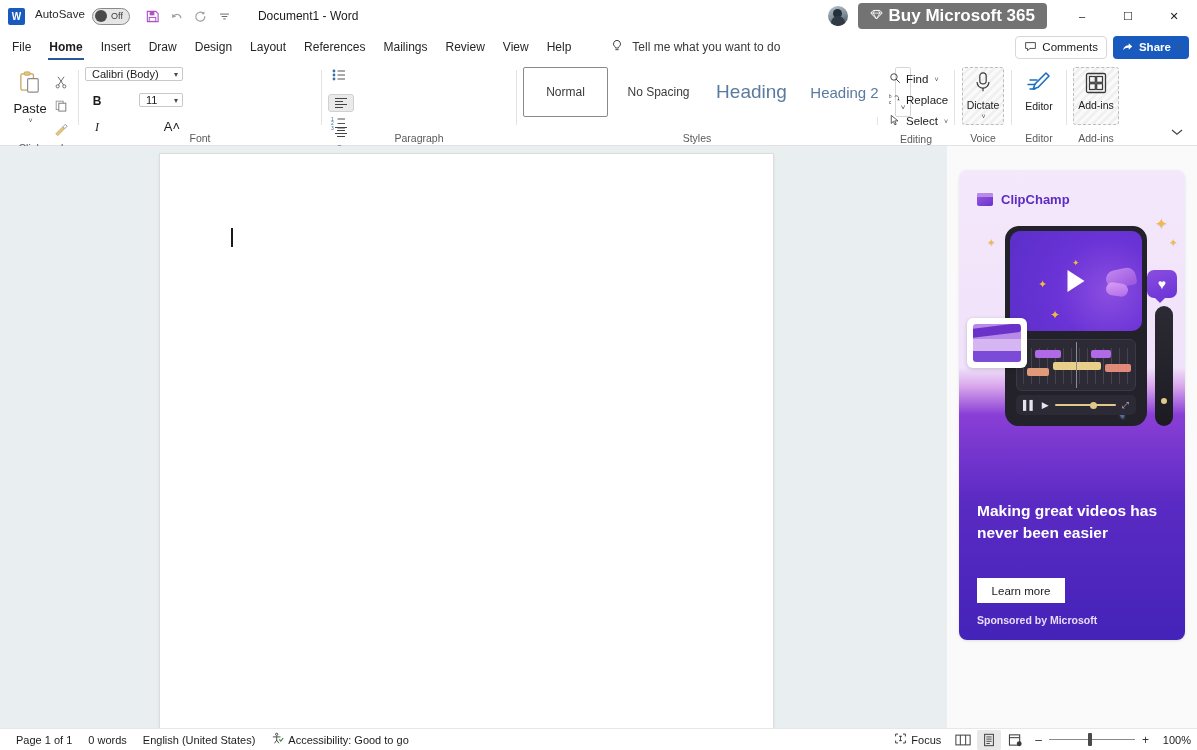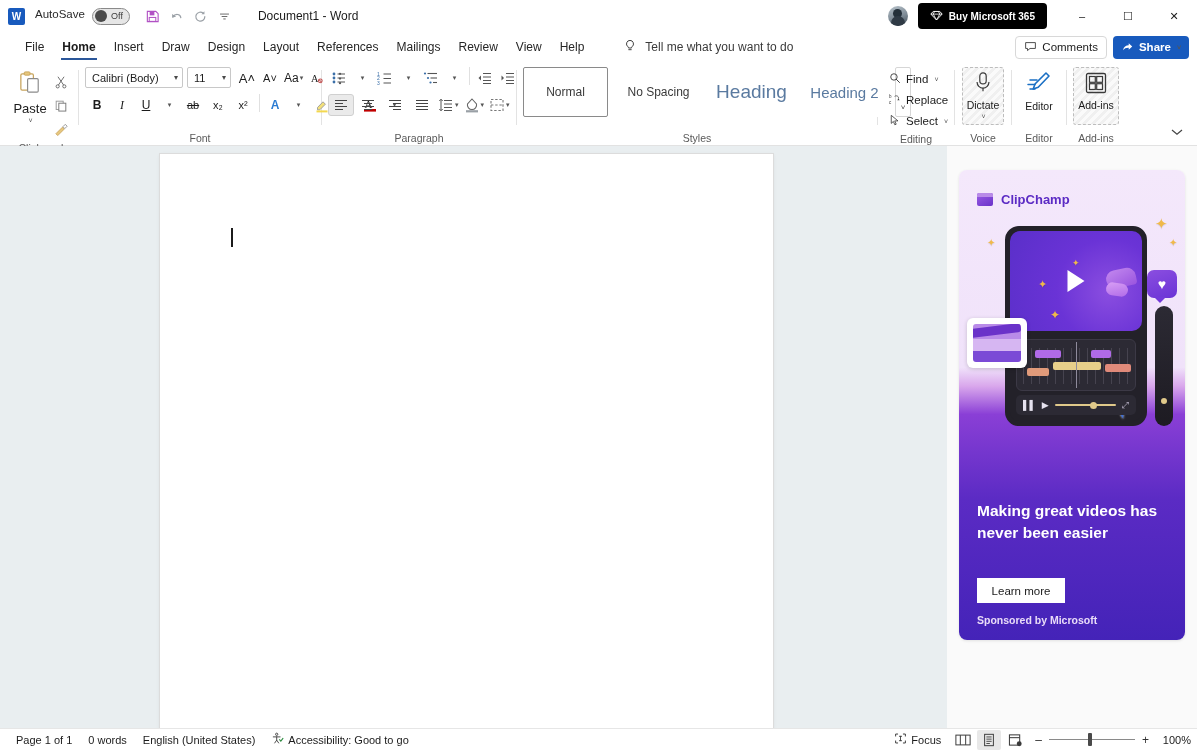--- a/index.html
+++ b/index.html
@@ -61,39 +61,39 @@
   }
   .avatar::after {
     content:""; position:absolute; left:3px; top:10px; width:14px; height:12px;
     border-radius: 7px 7px 0 0; background:#2f3a45;
   }
   .avatar::before {
     content:""; position:absolute; left:5.5px; top:2.5px; width:9px; height:9px;
     border-radius:50%; background:#24303a;
   }
   .buy-btn {
-    background: #000000; color: #fff;
-    font-size: 10px; font-weight: bold;
+    background: #737373; color: #fff;
+    font-size: 17px; font-weight: bold;
     height: 26px; border-radius: 4px;
     display: flex; align-items: center; gap: 6px;
     padding: 0 12px; white-space: nowrap;
     margin-right: 12px;
   }
   .win-btn {
     width: 46px; height: 32px;
     display: flex; align-items: center; justify-content: center;
     font-size: 11px; color: #202020;
   }
 
   
   .tabbar {
     height: 30px; flex: 0 0 30px;
     background: #ffffff;
     display: flex; align-items: center;
-    padding-left: 16px; position: relative;
+    padding-left: 3px; position: relative;
   }
   .tab {
     font-size: 12px; color: #262626;
     padding: 0 9px; height: 28px;
     display: flex; align-items: center;
     position: relative; white-space: nowrap;
   }
   .tab.active { font-weight: bold; color:#1b1b1b; }
   .tab.active::after {
     content:""; position: absolute; left: 8px; right: 8px; bottom: 1px;
@@ -148,21 +148,21 @@
     padding-top: 2px; border-radius:3px;
   }
   .paste-lbl { font-size: 13px; color:#1b1b1b; }
   .clip-side { display:flex; flex-direction:column; gap:3px; padding-top:4px; align-items:center;}
   .mini-btn {
     width:22px; height:21px; border-radius:3px;
     display:flex; align-items:center; justify-content:center;
   }
 
   
-  .row { display:flex; align-items:flex-start; gap:1px; }
+  .row { display:flex; align-items:flex-end; gap:12px;flex-direction:column; }
   .row1 { height:24px; }
   .row2 { height:24px; margin-top:3px; }
   .combo {
     height: 21px; border:1px solid #c8c8c8; border-radius:2px;
     background:#fff; display:flex; align-items:center;
     padding: 0 4px 0 6px; font-size: 11px; color:#1b1b1b;
     justify-content: space-between;
   }
   .combo .cv { overflow:hidden; white-space:nowrap; }
   .combo .ca { font-size: 8px; color:#4a4a4a; margin-left:4px; }

